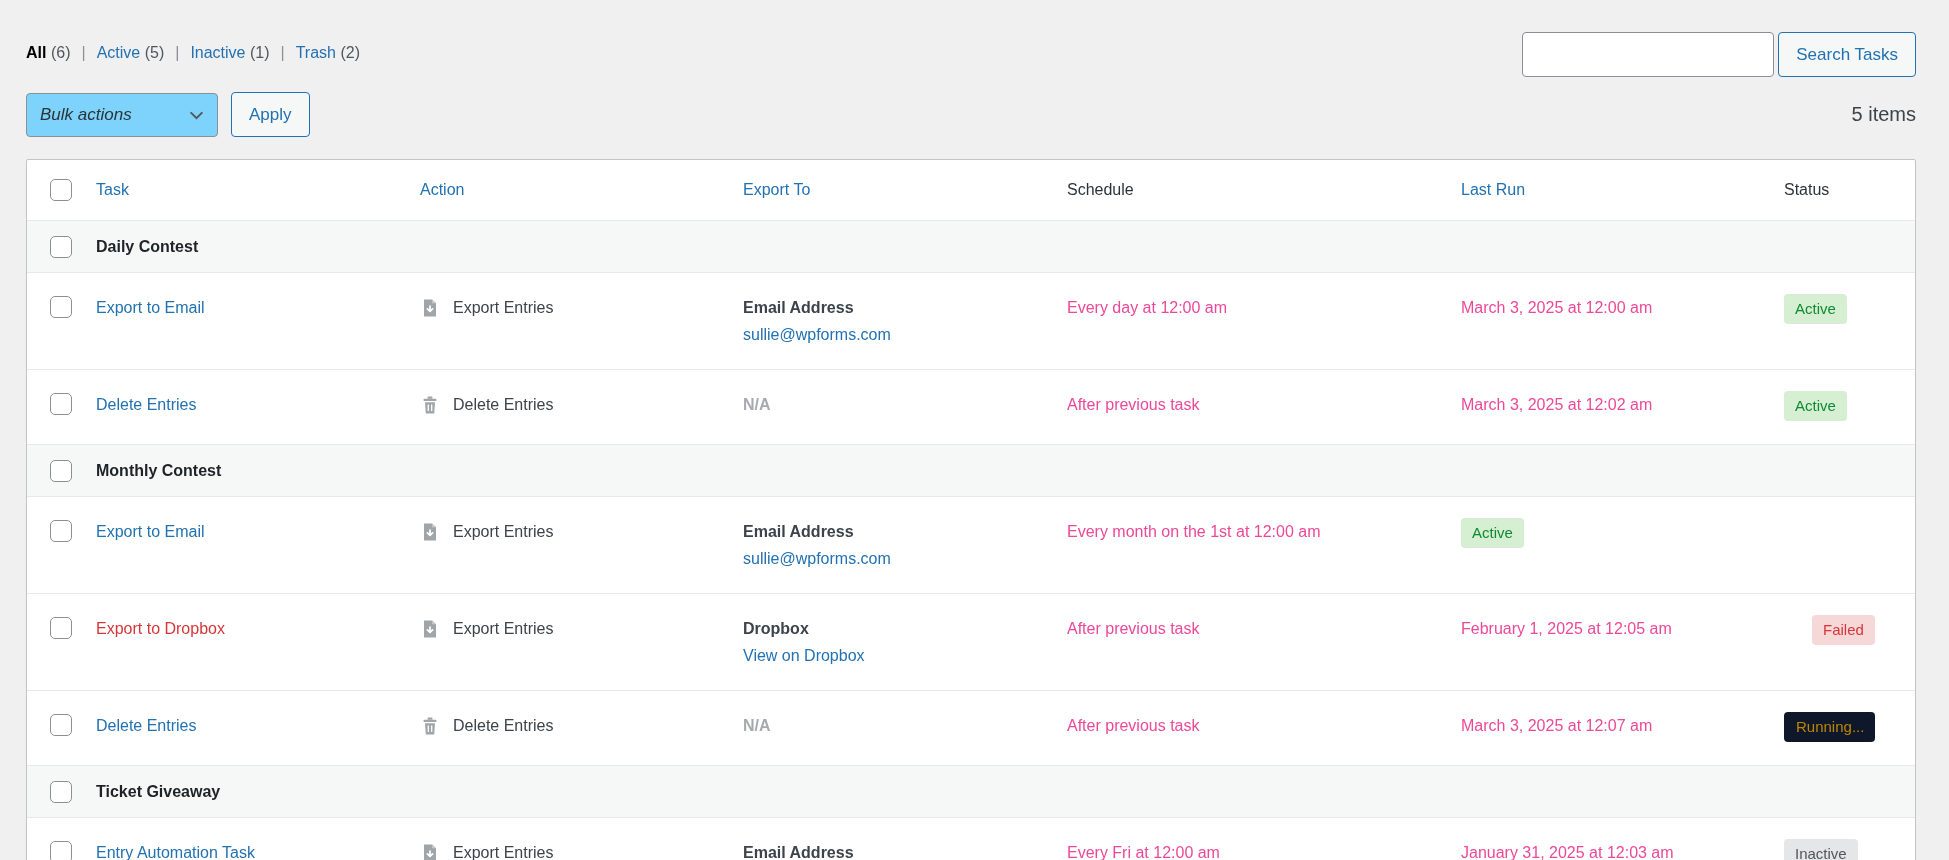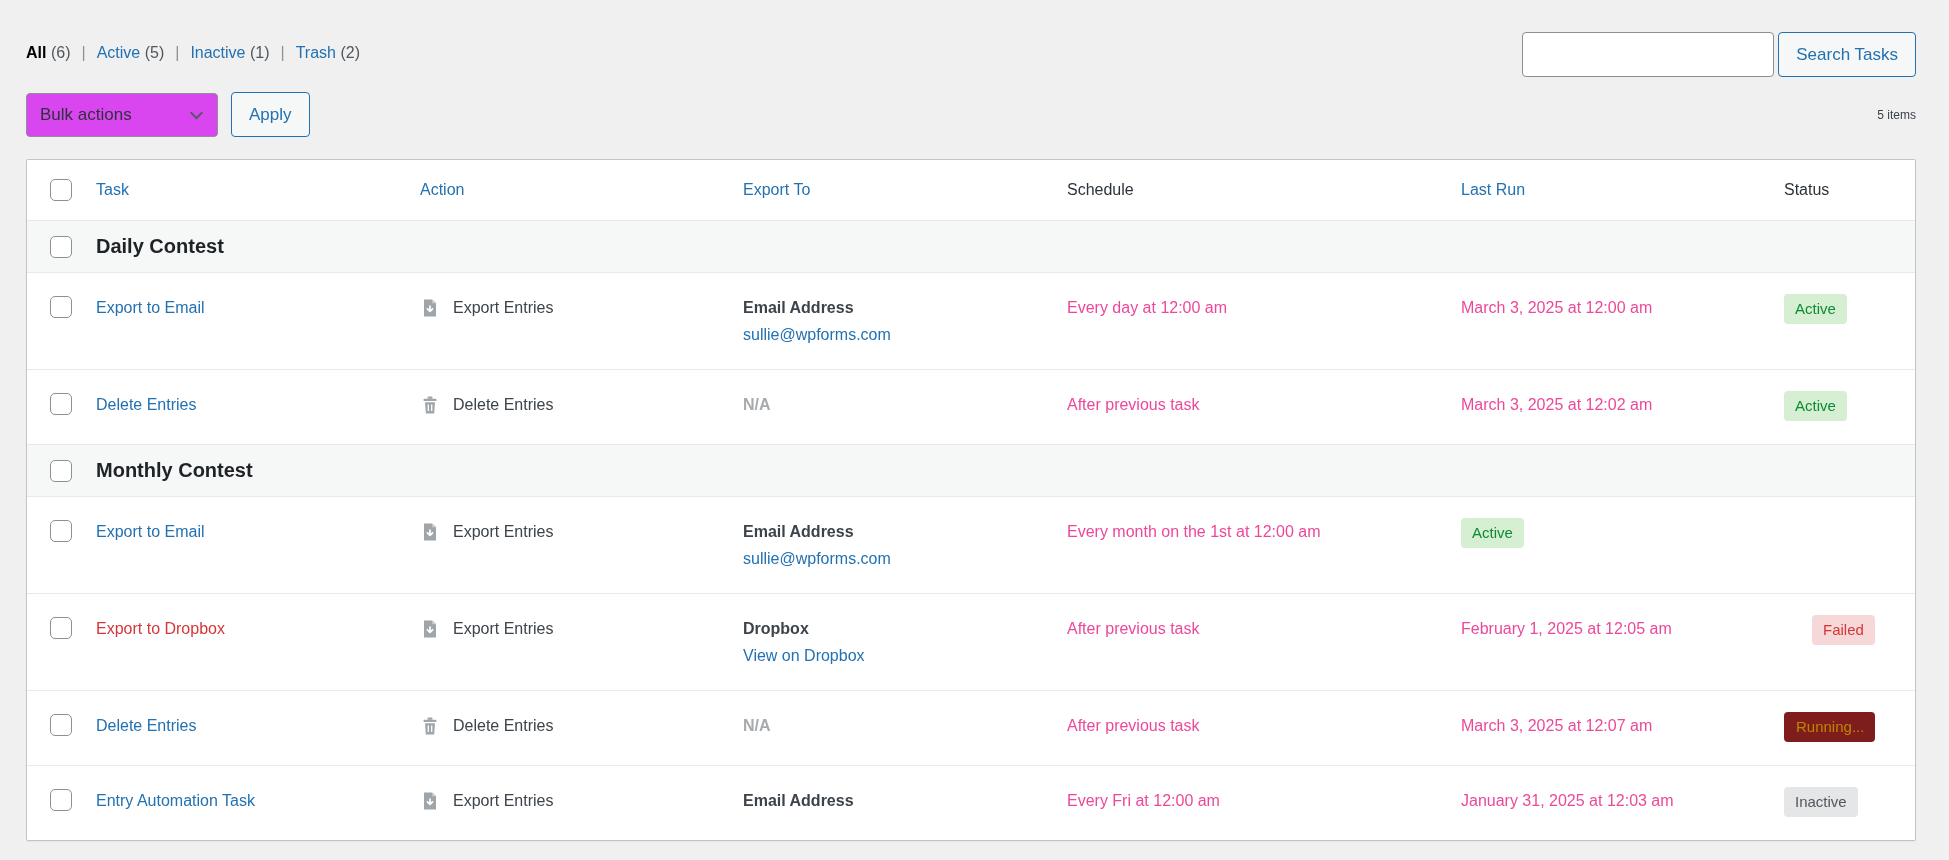--- a/index.html
+++ b/index.html
@@ -39,46 +39,47 @@
   
   .controls {
     display: flex; justify-content: space-between; align-items: center;
     margin: 15px 33px 0 26px;
   }
   .bulk { display: flex; gap: 13px; align-items: center; }
   .select-wrap { position: relative; }
   .bulk-select {
     appearance: none; -webkit-appearance: none;
     width: 192px; height: 44px;
-    background: #d946ef; border: 1px solid #8c8f94; border-radius: 4px;
+    background: #7dd3fc; border: 1px solid #8c8f94; border-radius: 4px;
     font-size: 17px; color: #2c3338; padding: 0 40px 0 13px; cursor: pointer;
     font-family: "Liberation Sans", sans-serif;
+    font-style: italic;
   }
   .select-chevron { position: absolute; right: 13px; top: 14px; pointer-events: none; }
-  .items-count { font-size: 12px; color: #3c434a; }
+  .items-count { font-size: 20px; color: #3c434a; }
 
   
   .task-table {
     margin: 22px 33px 0 26px;
     background: #fff;
     border: 1px solid #c3c4c7;
     box-shadow: 0 1px 1px rgba(0,0,0,.04);
     border-radius: 2px;
   }
   .row {
     display: grid;
     grid-template-columns: 69px 324px 323px 324px 394px 323px 1fr;
     border-top: 1px solid #e8e9ea;
   }
   .row.header-row { border-top: none; height: 60px; align-items: center; font-size: 16px; }
   .header-label.sortable { color: #2271b1; cursor: pointer; }
   .header-label.plain { color: #2c3338; }
 
   .row.group-row { background: #f6f7f7; height: 52px; align-items: center; }
-  .group-label { grid-column: 2 / -1; font-size: 20px; font-weight: 700; color: #1d2327; }
+  .group-label { grid-column: 2 / -1; font-size: 16px; font-weight: 700; color: #1d2327; }
 
   .row.task-row { padding: 21px 0; align-items: start; font-size: 16px; line-height: 27px; }
 
   .cb-cell { padding-left: 23px; }
   .checkbox {
     appearance: none; -webkit-appearance: none;
     width: 22px; height: 22px; margin: 0;
     background: #fff; border: 1px solid #8c8f94; border-radius: 5px;
     cursor: pointer; display: block;
   }
@@ -95,21 +96,21 @@
   .export-line2 a, .sub-link { color: #2271b1; text-decoration: none; cursor: pointer; }
 
   .schedule-cell, .lastrun-cell { color: #ec4899; }
 
   .badge {
     display: inline-block; font-size: 15px; font-weight: 500;
     padding: 5px 11px; border-radius: 4px; line-height: 20px;
   }
   .badge.active   { background: #d6efd2; color: #0e8a34; }
   .badge.failed   { background: #f6d8d8; color: #d63638; margin-left: 28px; }
-  .badge.running  { background: #7f1d1d; color: #bd8600; padding-left: 12px; }
+  .badge.running  { background: #0f172a; color: #bd8600; padding-left: 12px; }
   .badge.inactive { background: #e5e6e7; color: #50575e; }
 </style>
 </head>
 <body>
 
 <div class="topbar">
   <div class="filters">
     <span class="filter-item current"><span>All</span> <span class="filter-count">(6)</span></span>
     <span class="filter-sep">|</span>
     <span class="filter-item"><span>Active</span> <span class="filter-count">(5)</span></span>
@@ -281,20 +282,26 @@
       <span>Delete Entries</span>
     </div>
     <div>
         <div class="export-line1 muted">N/A</div>
       </div>
     <div class="schedule-cell">After previous task</div>
     <div class="lastrun-cell">March 3, 2025 at 12:07 am</div>
     <div><span class="badge running">Running...</span></div>
   </div>
 
+  <div class="row group-row">
+    <div class="cb-cell">
+        <input type="checkbox" class="checkbox" style="">
+      </div>
+    <div class="group-label">Ticket Giveaway</div>
+  </div>
 
   <div class="row task-row">
     <div class="cb-cell">
         <input type="checkbox" class="checkbox" style="">
       </div>
     <div><a class="task-link">Entry Automation Task</a></div>
     <div class="action-cell">
       <span class="action-icon">
         <svg width="20" height="20" viewBox="0 0 20 20">
             <path d="M4 1.5 h8.2 L16 5.3 V18.5 H4 Z" fill="#a0a5aa"></path>

